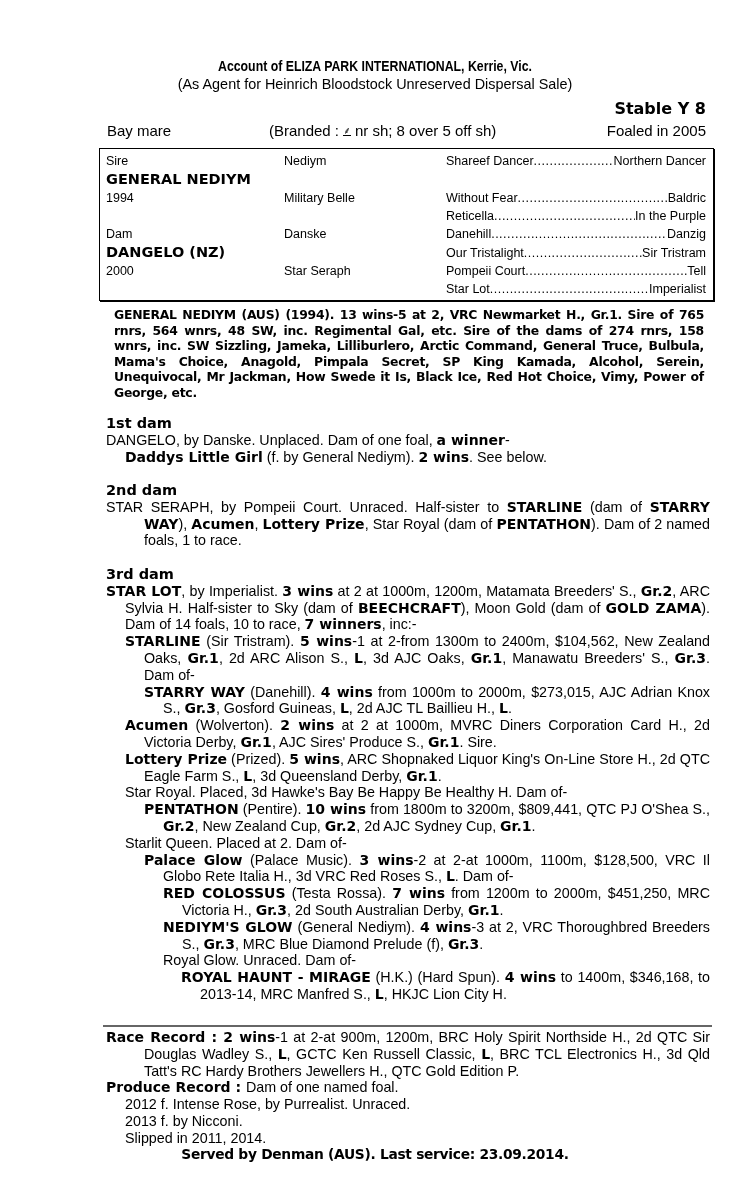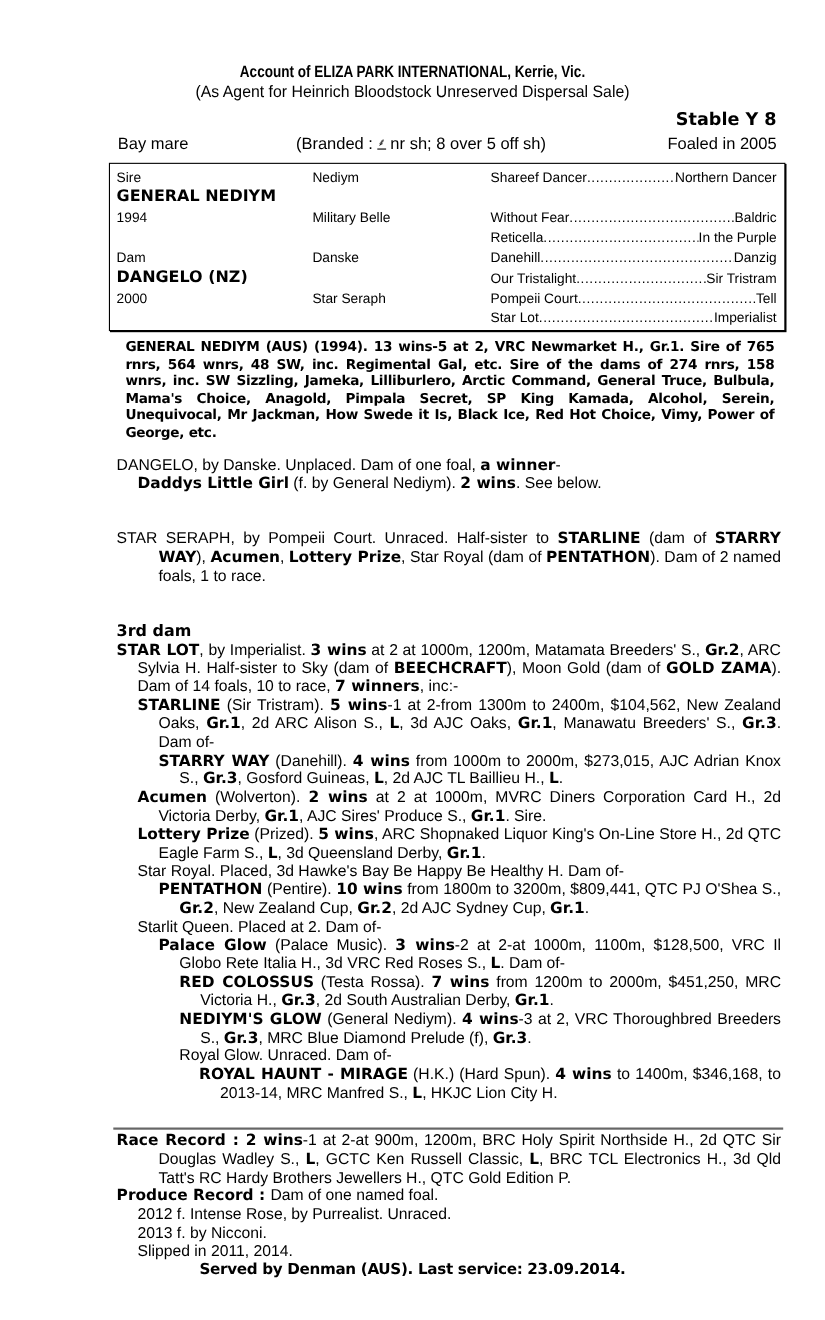--- a/index.html
+++ b/index.html
@@ -106,25 +106,27 @@
     <div class="c g" style="top:133px">
         <span class="l">Star Lot</span>
         <span class="dots"></span>
         <span class="r">Imperialist</span>
       </div>
   </div>
 
   <div class="sire-summary">GENERAL NEDIYM (AUS) (1994). 13 wins-5 at 2, VRC Newmarket H., Gr.1. Sire of 765 rnrs, 564 wnrs, 48 SW, inc. Regimental Gal, etc. Sire of the dams of 274 rnrs, 158 wnrs, inc. SW Sizzling, Jameka, Lilliburlero, Arctic Command, General Truce, Bulbula, Mama's Choice, Anagold, Pimpala Secret, SP King Kamada, Alcohol, Serein, Unequivocal, Mr Jackman, How Swede it Is, Black Ice, Red Hot Choice, Vimy, Power of George, etc.</div>
 
   <div class="body-text" style="top:415px">
+    <div class="sec-h">1st dam</div>
     <p class="p last"><span>DANGELO, by Danske. Unplaced. Dam of one foal, </span><b>a winner</b><span>-</span></p>
     <p class="p last" style="padding-left:19px"><b>Daddys Little Girl</b><span> (f. by General Nediym). </span><b>2 wins</b><span>. See below.</span></p>
   </div>
 
   <div class="body-text" style="top:482px">
+    <div class="sec-h">2nd dam</div>
     <p class="p last ind0"><span>STAR SERAPH, by Pompeii Court. Unraced. Half-sister to </span><b>STARLINE</b><span> (dam of </span><b>STARRY WAY</b><span>), </span><b>Acumen</b><span>, </span><b>Lottery Prize</b><span>, Star Royal (dam of </span><b>PENTATHON</b><span>). Dam of 2 named foals, 1 to race.</span></p>
   </div>
 
   <div class="body-text" style="top:566px">
     <div class="sec-h">3rd dam</div>
     <p class="p last" style="padding-left:19px;text-indent:-19px"><b>STAR LOT</b><span>, by Imperialist. </span><b>3 wins</b><span> at 2 at 1000m, 1200m, Matamata Breeders' S., </span><b>Gr.2</b><span>, ARC Sylvia H. Half-sister to Sky (dam of </span><b>BEECHCRAFT</b><span>), Moon Gold (dam of </span><b>GOLD ZAMA</b><span>). Dam of 14 foals, 10 to race, </span><b>7 winners</b><span>, inc:-</span></p>
     <p class="p last ind1"><b>STARLINE</b><span> (Sir Tristram). </span><b>5 wins</b><span>-1 at 2-from 1300m to 2400m, $104,562, New Zealand Oaks, </span><b>Gr.1</b><span>, 2d ARC Alison S., </span><b>L</b><span>, 3d AJC Oaks, </span><b>Gr.1</b><span>, Manawatu Breeders' S., </span><b>Gr.3</b><span>. Dam of-</span></p>
     <p class="p last ind2"><b>STARRY WAY</b><span> (Danehill). </span><b>4 wins</b><span> from 1000m to 2000m, $273,015, AJC Adrian Knox S., </span><b>Gr.3</b><span>, Gosford Guineas, </span><b>L</b><span>, 2d AJC TL Baillieu H., </span><b>L</b><span>.</span></p>
     <p class="p last ind1"><b>Acumen</b><span> (Wolverton). </span><b>2 wins</b><span> at 2 at 1000m, MVRC Diners Corporation Card H., 2d Victoria Derby, </span><b>Gr.1</b><span>, AJC Sires' Produce S., </span><b>Gr.1</b><span>. Sire.</span></p>
     <p class="p last ind1"><b>Lottery Prize</b><span> (Prized). </span><b>5 wins</b><span>, ARC Shopnaked Liquor King's On-Line Store H., 2d QTC Eagle Farm S., </span><b>L</b><span>, 3d Queensland Derby, </span><b>Gr.1</b><span>.</span></p>

